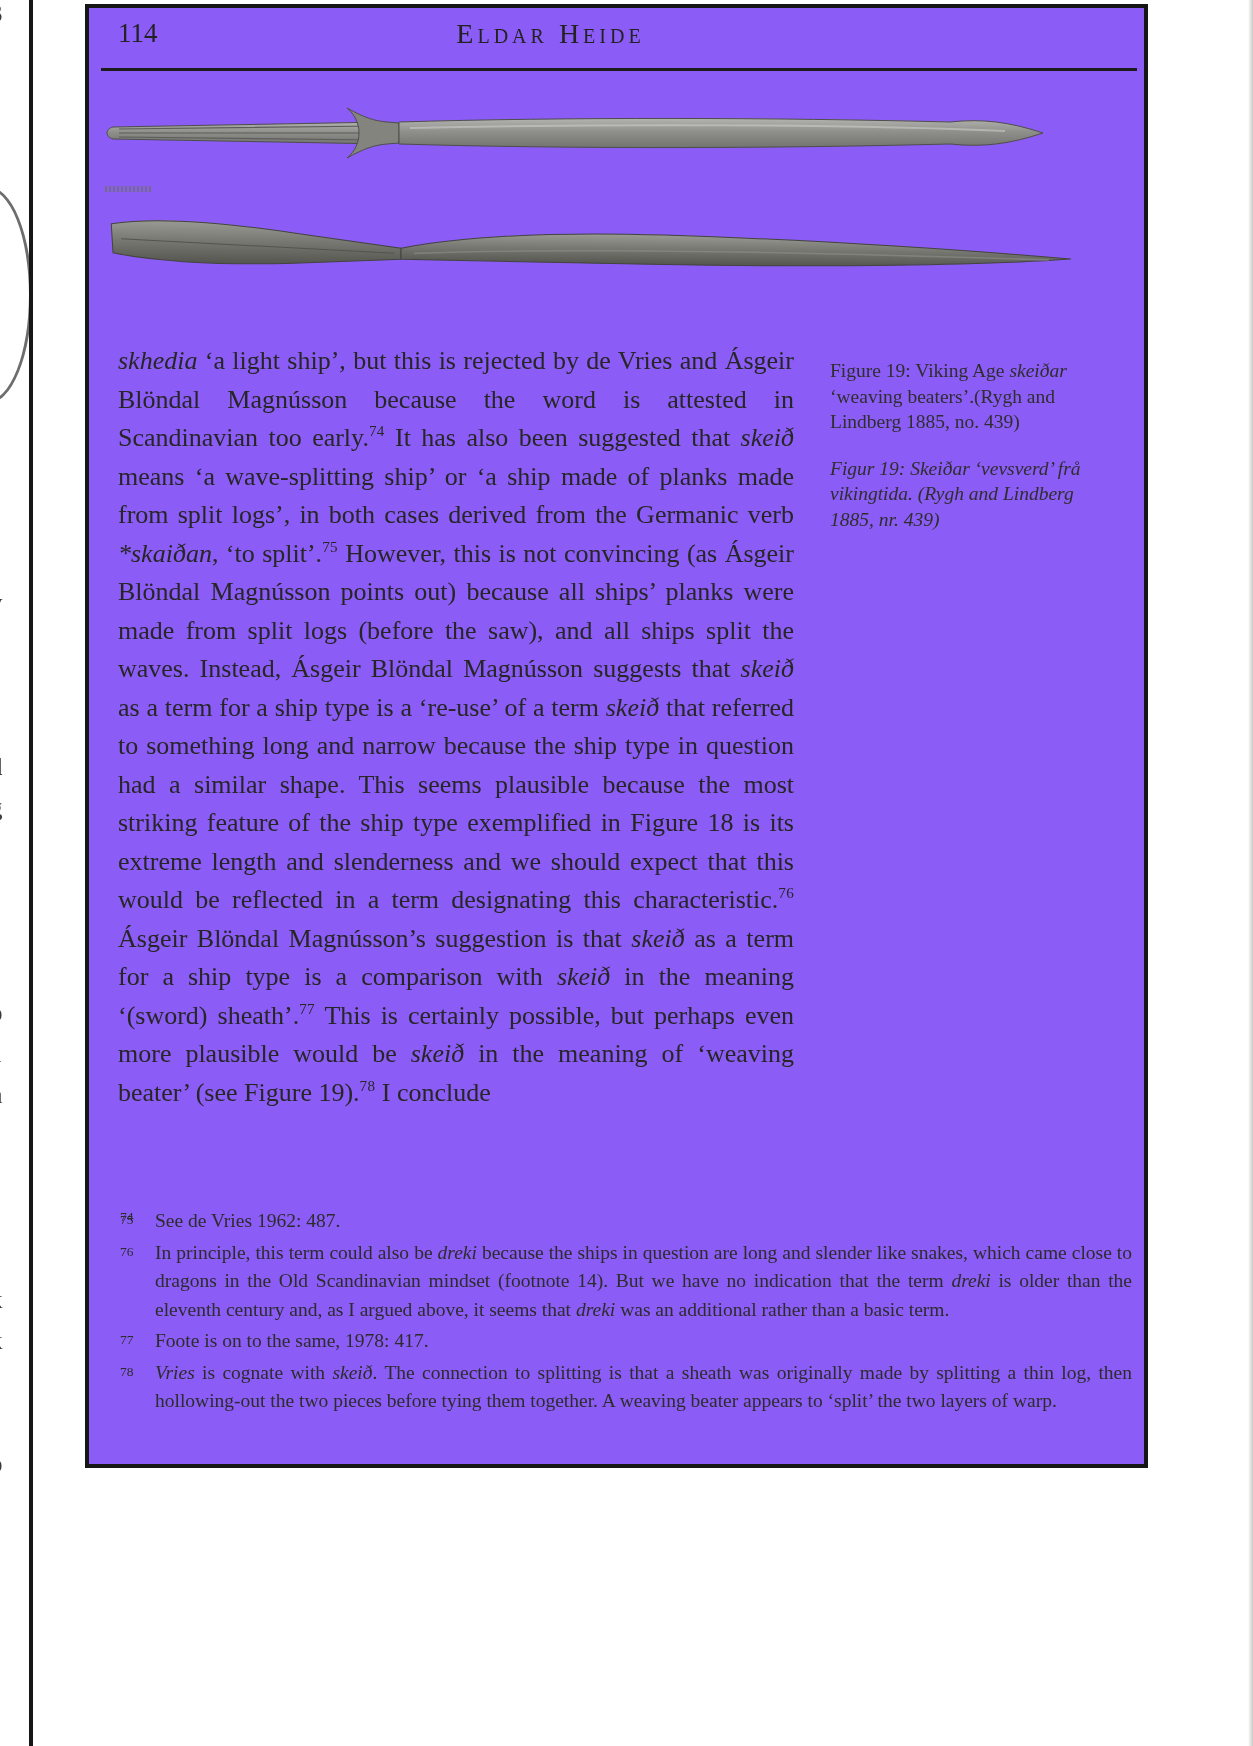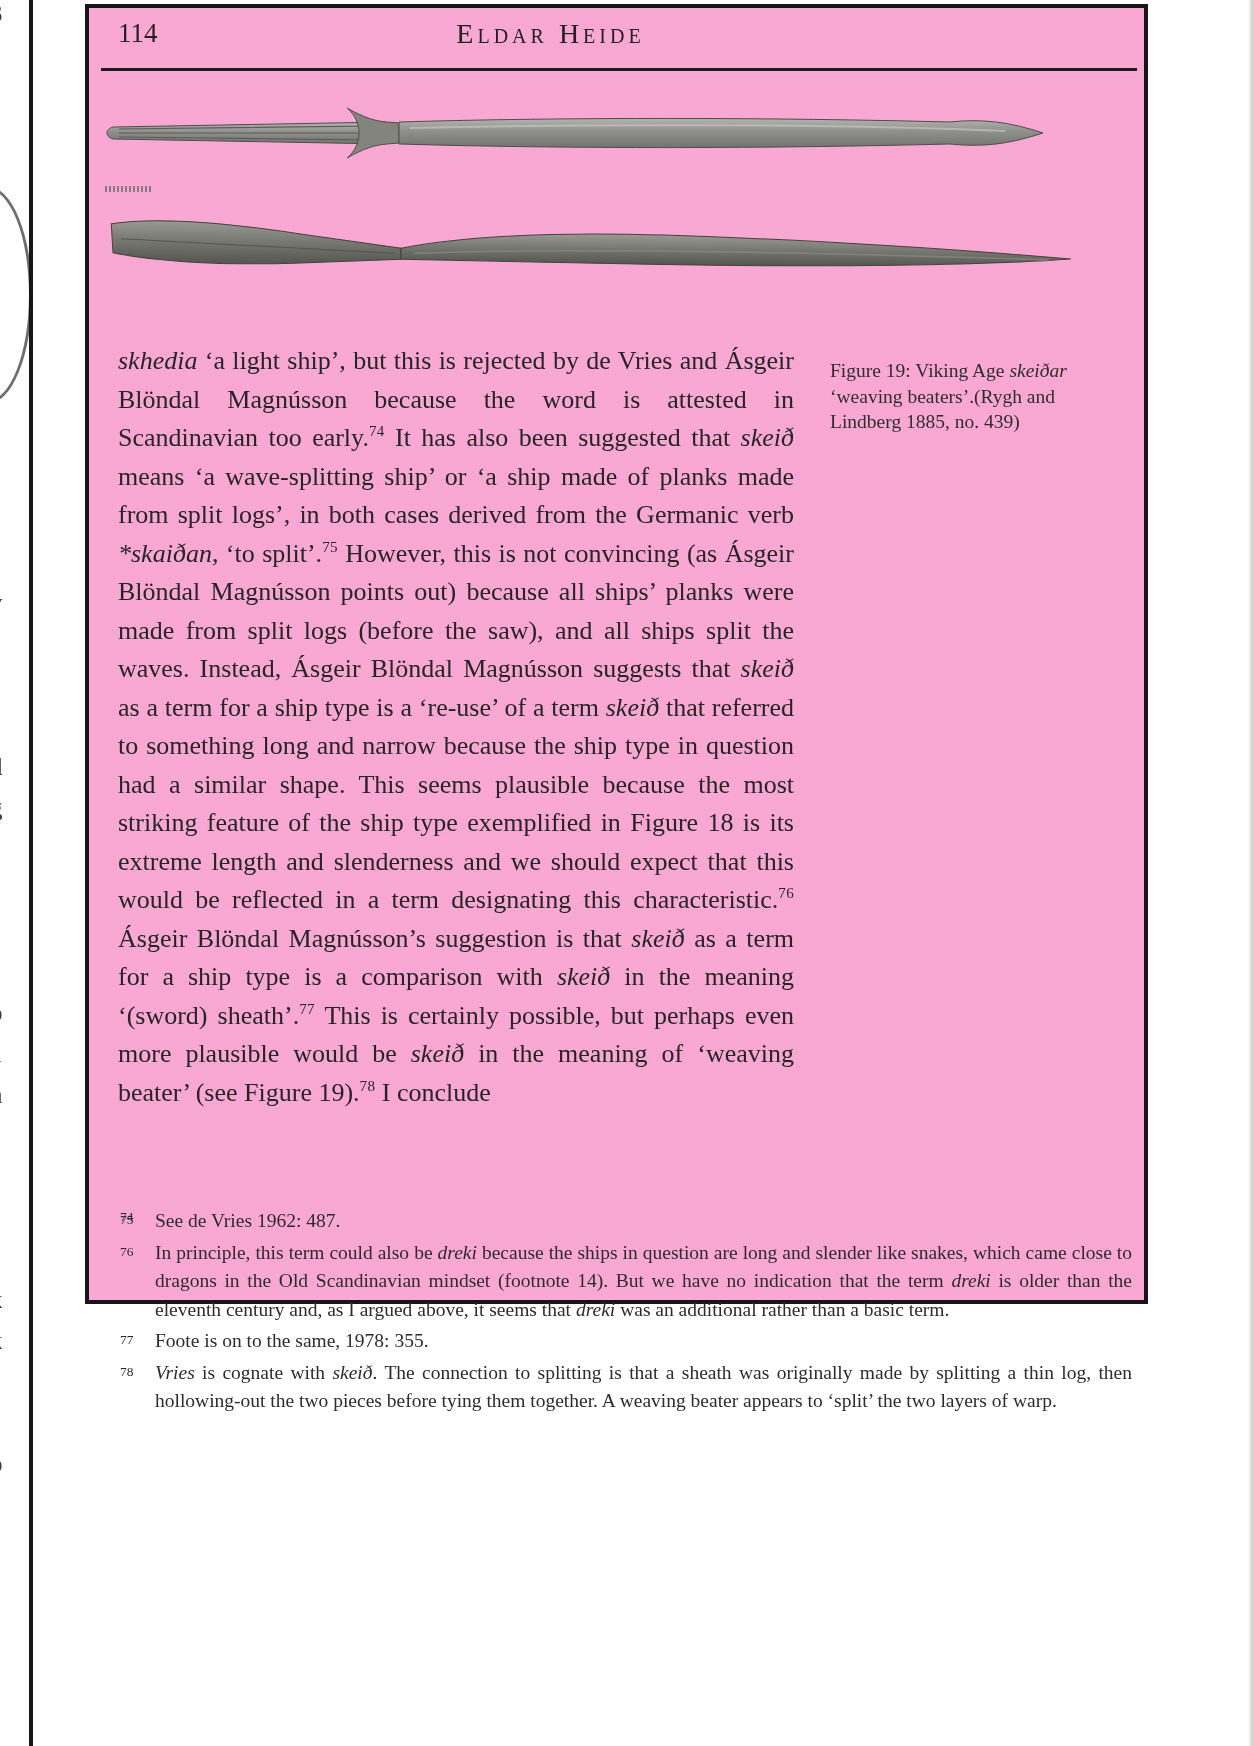--- a/index.html
+++ b/index.html
@@ -12,22 +12,22 @@
   sup{font-size:0.58em;line-height:0;vertical-align:super;letter-spacing:0.3px;}
 
   
   .left-edge{position:absolute;left:0;top:0;width:85px;height:1746px;overflow:hidden;}
   .facing-border{position:absolute;left:29px;top:0;width:4px;height:1746px;background:#161616;}
   .facing-arc{position:absolute;left:-58px;top:186px;width:84px;height:212px;
     border:3px solid #6d6d6b;border-radius:50%;}
   .frag{position:absolute;left:-10px;width:20px;font-size:25px;color:#3a3a3a;}
 
   
-  .page-frame{position:absolute;left:85px;top:4px;width:1063px;height:1300px;
-    box-sizing:border-box;border:4px solid #161616;background:#f9a8d4;}
+  .page-frame{position:absolute;left:85px;top:4px;width:1063px;height:1464px;
+    box-sizing:border-box;border:4px solid #161616;background:#8b5cf6;}
   .page-frame > *{position:absolute;}
 
   .page-number{left:29px;top:10px;font-size:27px;color:#222;}
   .running-head{left:8px;right:140px;top:10px;text-align:center;
     font-variant:small-caps;letter-spacing:4px;font-size:28px;color:#222;}
   .header-rule{left:12px;top:60px;width:1036px;height:3px;background:#1c1c1c;}
 
   .figure-top{left:6px;top:84px;width:980px;height:92px;}
   .figure-bottom{left:10px;top:196px;width:1000px;height:104px;}
   .tiny-mark{left:16px;top:178px;width:48px;height:6px;opacity:.8;
@@ -117,37 +117,38 @@
         <path d="M302,46 C368,33 452,28 565,30.5 C725,34 885,44 972,51 C885,58 725,61.5 565,60 C452,59 368,57.5 302,57 Z" fill="url(#g2)"></path>
         <path d="M315,51 C520,42 820,49 950,52" stroke="#8f8f8a" stroke-width="1.6" opacity="0.6" fill="none"></path>
       </g>
     </svg>
   </div>
 
   <div class="main-text"><span class="it">skhedia</span><span> ‘a light ship’, but this is rejected by de Vries and Ásgeir Blöndal Magnússon because the word is attested in Scandinavian too early.</span><sup>74</sup><span> It has also been suggested that </span><span class="it">skeið</span><span> means ‘a wave-splitting ship’ or ‘a ship made of planks made from split logs’, in both cases derived from the Germanic verb </span><span class="it">*skaiðan</span><span>, ‘to split’.</span><sup>75</sup><span> However, this is not convincing (as Ásgeir Blöndal Magnússon points out) because all ships’ planks were made from split logs (before the saw), and all ships split the waves. Instead, Ásgeir Blöndal Magnússon suggests that </span><span class="it">skeið</span><span> as a term for a ship type is a ‘re-use’ of a term </span><span class="it">skeið</span><span> that referred to something long and narrow because the ship type in question had a similar shape. This seems plausible because the most striking feature of the ship type exemplified in Figure 18 is its extreme length and slenderness and we should expect that this would be reflected in a term designating this characteristic.</span><sup>76</sup><span> Ásgeir Blöndal Magnússon’s suggestion is that </span><span class="it">skeið</span><span> as a term for a ship type is a comparison with </span><span class="it">skeið</span><span> in the meaning ‘(sword) sheath’.</span><sup>77</sup><span> This is certainly possible, but perhaps even more plausible would be </span><span class="it">skeið</span><span> in the meaning of ‘weaving beater’ (see Figure 19).</span><sup>78</sup><span> I conclude</span></div>
 
   <div class="margin-caption">
     <p class="cap-en"><span>Figure 19: Viking Age </span><span class="it">skeiðar</span><span> ‘weaving beaters’.(Rygh and Lindberg 1885, no. 439)</span></p>
+    <p class="cap-no"><span class="it">Figur 19: Skeiðar ‘vevsverd’ frå vikingtida. (Rygh and Lindberg 1885, nr. 439)</span></p>
   </div>
 
   <div class="footnotes">
     <div class="fn">
       <span class="fn-num">74</span>
     </div>
     <div class="fn">
       <span class="fn-num">75</span>
       <span class="fn-text"><span>See de Vries 1962: 487.</span></span>
     </div>
     <div class="fn">
       <span class="fn-num">76</span>
       <span class="fn-text"><span>In principle, this term could also be </span><span class="it">dreki</span><span> because the ships in question are long and slender like snakes, which came close to dragons in the Old Scandinavian mindset (footnote 14). But we have no indication that the term </span><span class="it">dreki</span><span> is older than the eleventh century and, as I argued above, it seems that </span><span class="it">dreki</span><span> was an additional rather than a basic term.</span></span>
     </div>
     <div class="fn">
       <span class="fn-num">77</span>
-      <span class="fn-text"><span>Foote is on to the same, 1978: 355.</span></span>
+      <span class="fn-text"><span>Foote is on to the same, 1978: 417.</span></span>
     </div>
     <div class="fn">
       <span class="fn-num">78</span>
       <span class="fn-text"><span class="it">Vries</span><span> is cognate with </span><span class="it">skeið</span><span>. The connection to splitting is that a sheath was originally made by splitting a thin log, then hollowing-out the two pieces before tying them together. A weaving beater appears to ‘split’ the two layers of warp.</span></span>
     </div>
   </div>
 
 </div>
 
 <div class="right-edge"></div>

